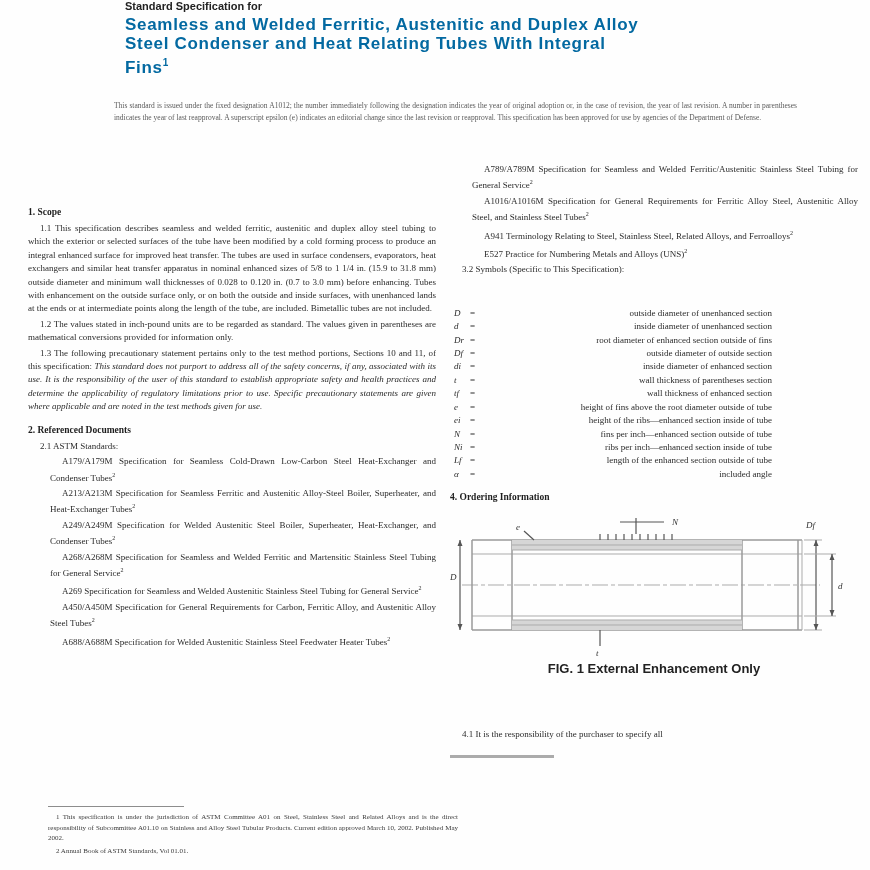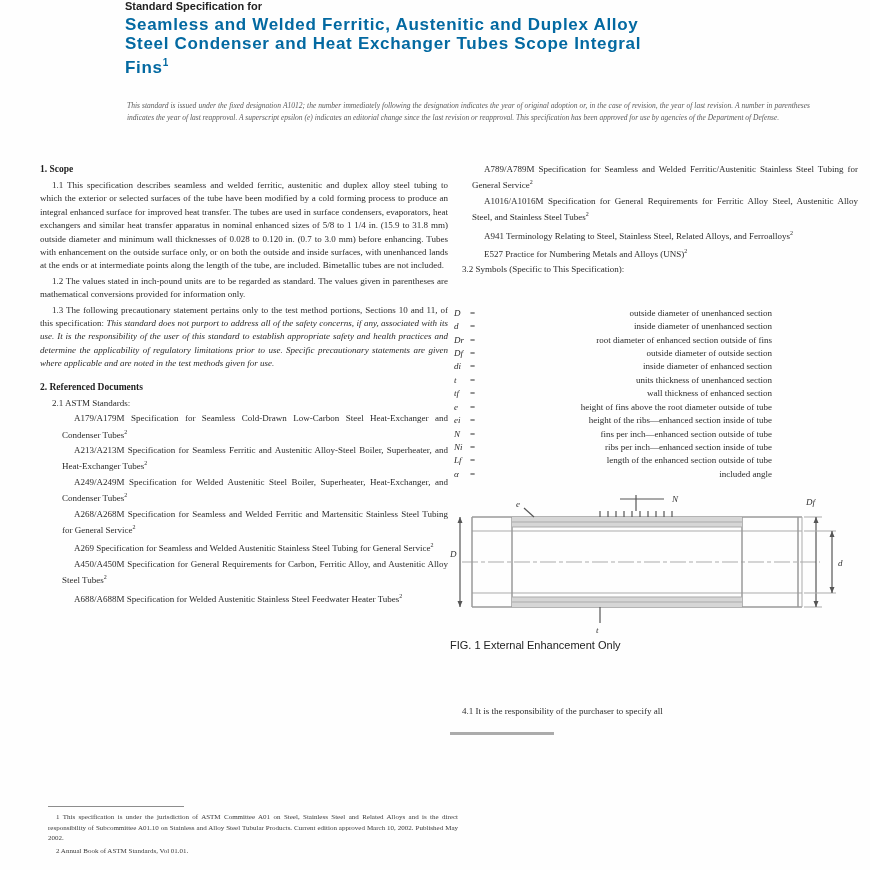--- a/index.html
+++ b/index.html
@@ -7,67 +7,67 @@
     position:relative;width:870px;height:870px;margin:0 auto;
     background:#fefefe;overflow:hidden;
     font-family:"Liberation Serif", serif;color:#2b2b2b;
   }
   
   .titleblock{position:absolute;left:125px;top:0;width:660px;}
   .eyebrow{font-family:"Liberation Sans",sans-serif;font-weight:bold;font-size:11px;color:#222;margin:0 0 3px 0;}
   .doctitle{font-family:"Liberation Sans",sans-serif;font-weight:bold;font-size:17px;
     line-height:19px;letter-spacing:0.7px;color:#0369a1;margin:0;}
   .doctitle sup{font-size:10px;}
-  .disclaimer{position:absolute;left:127px;top:100px;width:683px;
-    font-style:italic;font-size:7.5px;line-height:12px;color:#5a5a5a;text-align:justify;margin:0;}
+  .disclaimer{position:absolute;left:114px;top:100px;width:683px;
+    font-size:7.5px;line-height:12px;color:#5a5a5a;text-align:justify;margin:0;}
   
   .col{position:absolute;top:163px;width:408px;font-size:9px;line-height:13.4px;text-align:justify;}
-  .col-left{left:40px;}
+  .col-left{left:28px;margin-top:43px;}
   .col-right{left:450px;}
   .col h2{font-size:9.5px;line-height:13px;margin:10px 0 3px 0;color:#1d1d1d;}
   .col h2:first-child{margin-top:0;}
   .col p{margin:0 0 2px 0;text-indent:12px;}
   .caveat-italic{font-style:italic;}
   .defs-lead{font-style:italic;}
   
   .ref{margin:0 0 2px 0;padding-left:22px;text-indent:-11px;}
   .ref .code{white-space:nowrap;}
   .ref .rtitle{}
   .ref sup{font-size:6px;}
   
   .symbols{margin:30px 0 0 4px;width:318px;}
   .symrow{display:flex;margin:0;line-height:13.4px;}
   .symrow .sym{flex:0 0 16px;font-style:italic;}
   .symrow .eq{flex:0 0 12px;}
   .symrow .def{flex:1;text-align:right;}
   
   .fig{margin:6px 0 0 0;}
   .fig svg{display:block;width:406px;height:150px;}
-  .figcap{font-family:"Liberation Sans",sans-serif;font-weight:normal;font-size:11px;
-    color:#222;margin:2px 0 0 0;text-indent:0;}
+  .figcap{font-family:"Liberation Sans",sans-serif;font-weight:bold;font-size:13px;
+    text-align:center;color:#222;margin:2px 0 0 0;text-indent:0;}
   .p41{margin-top:52px !important;}
   .rule-right{width:104px;height:3px;background:#ababab;margin-top:14px;}
   
   .footnotes{position:absolute;left:48px;top:806px;width:410px;font-size:7px;line-height:10.5px;text-align:justify;color:#3a3a3a;}
   .fnrule{width:136px;height:1px;background:#8d8d8d;margin-bottom:5px;}
   .footnotes p{margin:0 0 2px 0;text-indent:8px;}
   .fline{stroke:#9a9a9a;stroke-width:1.5;fill:none;}
   .fline-thin{stroke:#ababab;stroke-width:1;fill:none;}
   .fdark{stroke:#555;stroke-width:1.2;fill:none;}
   .flabel{font-family:"Liberation Serif",serif;font-style:italic;font-size:9px;fill:#333;}
 </style>
 </head>
 <body>
 
 <div class="page">
 
   <div class="titleblock">
     <p class="eyebrow">Standard Specification for</p>
     <h1 class="doctitle"><span>Seamless and Welded Ferritic, Austenitic and Duplex Alloy</span><br>
-      <span>Steel Condenser and Heat Exchanger Tubes Scope Integral</span><br>
+      <span>Steel Condenser and Heat Relating Tubes With Integral</span><br>
       <span>Fins</span><sup>1</sup>
     </h1>
   </div>
   <p class="disclaimer">This standard is issued under the fixed designation A1012; the number immediately following the designation indicates the year of original adoption or, in the case of revision, the year of last revision. A number in parentheses indicates the year of last reapproval. A superscript epsilon (e) indicates an editorial change since the last revision or reapproval. This specification has been approved for use by agencies of the Department of Defense.</p>
 
   <div class="col col-left">
     <h2>1. Scope</h2>
     <p>1.1 This specification describes seamless and welded ferritic, austenitic and duplex alloy steel tubing to which the exterior or selected surfaces of the tube have been modified by a cold forming process to produce an integral enhanced surface for improved heat transfer. The tubes are used in surface condensers, evaporators, heat exchangers and similar heat transfer apparatus in nominal enhanced sizes of 5/8 to 1 1/4 in. (15.9 to 31.8 mm) outside diameter and minimum wall thicknesses of 0.028 to 0.120 in. (0.7 to 3.0 mm) before enhancing. Tubes with enhancement on the outside surface only, or on both the outside and inside surfaces, with unenhanced lands at the ends or at intermediate points along the length of the tube, are included. Bimetallic tubes are not included.</p>
     <p>1.2 The values stated in inch-pound units are to be regarded as standard. The values given in parentheses are mathematical conversions provided for information only.</p>
     <p><span>1.3 The following precautionary statement pertains only to the test method portions, Sections 10 and 11, of this specification: </span><span class="caveat-italic">This standard does not purport to address all of the safety concerns, if any, associated with its use. It is the responsibility of the user of this standard to establish appropriate safety and health practices and determine the applicability of regulatory limitations prior to use. Specific precautionary statements are given where applicable and are noted in the test methods given for use.</span></p>
@@ -134,21 +134,21 @@
 
         <div class="symrow">
           <span class="sym">di</span>
           <span class="eq">=</span>
           <span class="def">inside diameter of enhanced section</span>
         </div>
 
         <div class="symrow">
           <span class="sym">t</span>
           <span class="eq">=</span>
-          <span class="def">units thickness of unenhanced section</span>
+          <span class="def">wall thickness of parentheses section</span>
         </div>
 
         <div class="symrow">
           <span class="sym">tf</span>
           <span class="eq">=</span>
           <span class="def">wall thickness of enhanced section</span>
         </div>
 
         <div class="symrow">
           <span class="sym">e</span>
@@ -180,20 +180,21 @@
           <span class="def">length of the enhanced section outside of tube</span>
         </div>
 
         <div class="symrow">
           <span class="sym">α</span>
           <span class="eq">=</span>
           <span class="def">included angle</span>
         </div>
       </div>
 
+    <h2>4. Ordering Information</h2>
 
     <figure class="fig" style="margin:6px 0 0 0;">
       <svg viewBox="0 0 406 150">
 
         <line class="fline-thin" x1="12" y1="75" x2="370" y2="75" stroke-dasharray="16 3 4 3"></line>
 
         <line class="fline" x1="22" y1="30" x2="352" y2="30"></line>
         <line class="fline" x1="22" y1="120" x2="352" y2="120"></line>
 
         <line class="fline-thin" x1="22" y1="44" x2="352" y2="44"></line>

